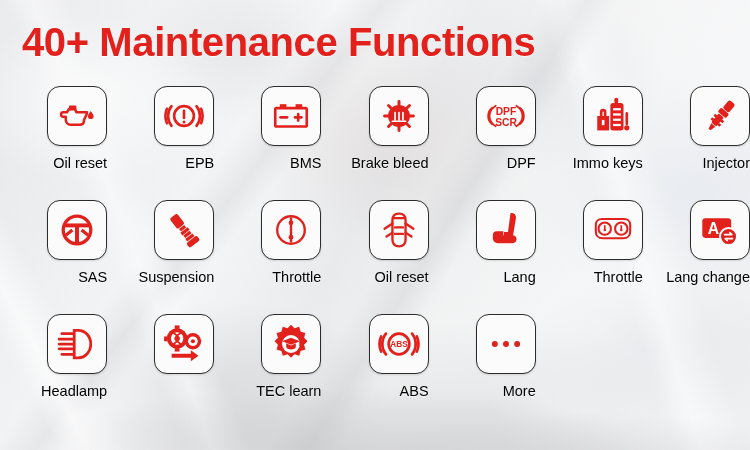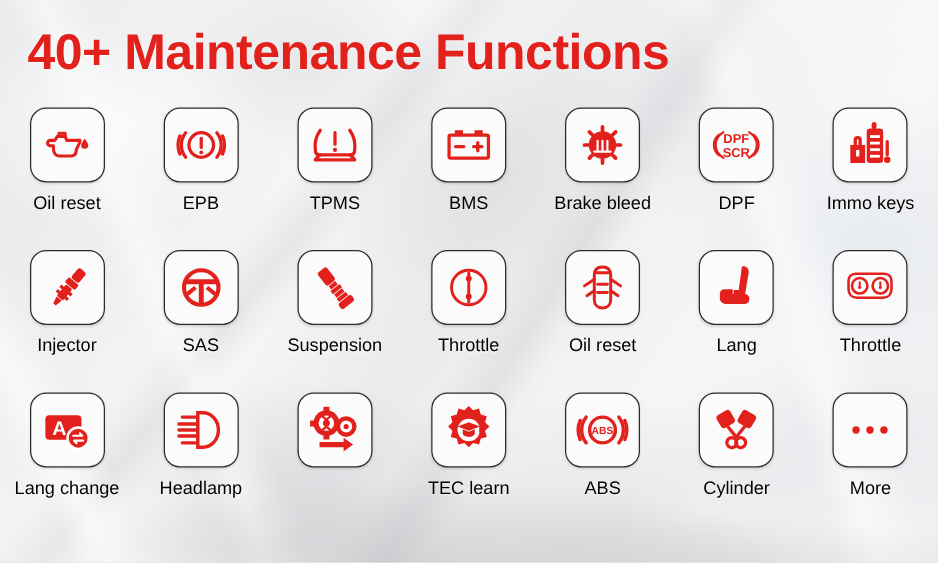--- a/index.html
+++ b/index.html
@@ -66,21 +66,21 @@
     left:0; top:86px;
     width:750px;
     display:grid;
     grid-template-columns:repeat(7, 1fr);
     grid-template-rows:repeat(3, 114px);
   }
 
   .grid-cell {
     display:flex;
     flex-direction:column;
-    align-items:center;
+    align-items:flex-end;
   }
 
   .tile {
     width:60px; height:60px;
     background:#fbfbfb;
     border:1px solid #2c2c2c;
     border-radius:13px;
     display:flex;
     align-items:center;
     justify-content:center;
@@ -128,31 +128,20 @@
     <circle cx="32" cy="32" r="15"></circle>
     <path d="M32 24v11"></path>
             <circle cx="32" cy="41" r="2.3" fill="#e2211c" stroke="none"></circle>
     <path d="M13 17a24 24 0 0 0 0 30"></path>
     <path d="M51 17a24 24 0 0 1 0 30"></path>
     <path d="M6 21a28 28 0 0 0 0 22"></path>
     <path d="M58 21a28 28 0 0 1 0 22"></path>
   </svg>
         </div>
         <div class="tile-label">EPB</div>
-      </div>
-      <div class="grid-cell">
-        <div class="tile">
-          <svg viewBox="0 0 64 64" width="42" height="42" fill="none" stroke="#e2211c" stroke-width="4" stroke-linecap="round" stroke-linejoin="round">
-    <path d="M14 14c-5 7-7 16-6 24 0 4 2 6 6 6h36c4 0 6-2 6-6 1-8-1-17-6-24"></path>
-    <path d="M14 44c-3 2-5 4-6 6h48c-1-2-3-4-6-6"></path>
-    <path d="M32 17v14"></path>
-            <circle cx="32" cy="38" r="2.6" fill="#e2211c" stroke="none"></circle>
-  </svg>
-        </div>
-        <div class="tile-label">TPMS</div>
       </div>
       <div class="grid-cell">
         <div class="tile">
           <svg viewBox="0 0 64 64" width="42" height="42" fill="none" stroke="#e2211c" stroke-width="4" stroke-linejoin="round" stroke-linecap="round">
     <rect x="8" y="20" width="48" height="28" rx="2"></rect>
     <rect x="15" y="14" width="10" height="6" fill="#e2211c" stroke="none"></rect>
     <rect x="39" y="14" width="10" height="6" fill="#e2211c" stroke="none"></rect>
     <path d="M16 34h10"></path>
     <path d="M38 34h10M43 29v10"></path>
   </svg>
@@ -380,39 +369,20 @@
     <path d="M51 17a24 24 0 0 1 0 30"></path>
     <path d="M6 21a28 28 0 0 0 0 22"></path>
     <path d="M58 21a28 28 0 0 1 0 22"></path>
   </svg>
         </div>
         <div class="tile-label">ABS</div>
       </div>
       <div class="grid-cell">
         <div class="tile">
           <svg viewBox="0 0 64 64" width="42" height="42" fill="none">
-    <g fill="#e2211c" stroke="#e2211c" stroke-width="2">
-      <g transform="rotate(-30 32 32)">
-        <rect x="19" y="6" width="17" height="16" rx="3"></rect>
-        <path d="M25 22l3 20" stroke-width="4" fill="none"></path>
-        <circle cx="29" cy="48" r="6" fill="none" stroke-width="4"></circle>
-      </g>
-      <g transform="rotate(30 32 32)">
-        <rect x="28" y="6" width="17" height="16" rx="3"></rect>
-        <path d="M39 22l-3 20" stroke-width="4" fill="none"></path>
-        <circle cx="35" cy="48" r="6" fill="none" stroke-width="4"></circle>
-      </g>
-    </g>
-  </svg>
-        </div>
-        <div class="tile-label">Cylinder</div>
-      </div>
-      <div class="grid-cell">
-        <div class="tile">
-          <svg viewBox="0 0 64 64" width="42" height="42" fill="none">
     <circle cx="15" cy="32" r="4.5" fill="#e2211c"></circle>
     <circle cx="32" cy="32" r="4.5" fill="#e2211c"></circle>
     <circle cx="49" cy="32" r="4.5" fill="#e2211c"></circle>
   </svg>
         </div>
         <div class="tile-label">More</div>
       </div>
     </div>
 
 </div>

